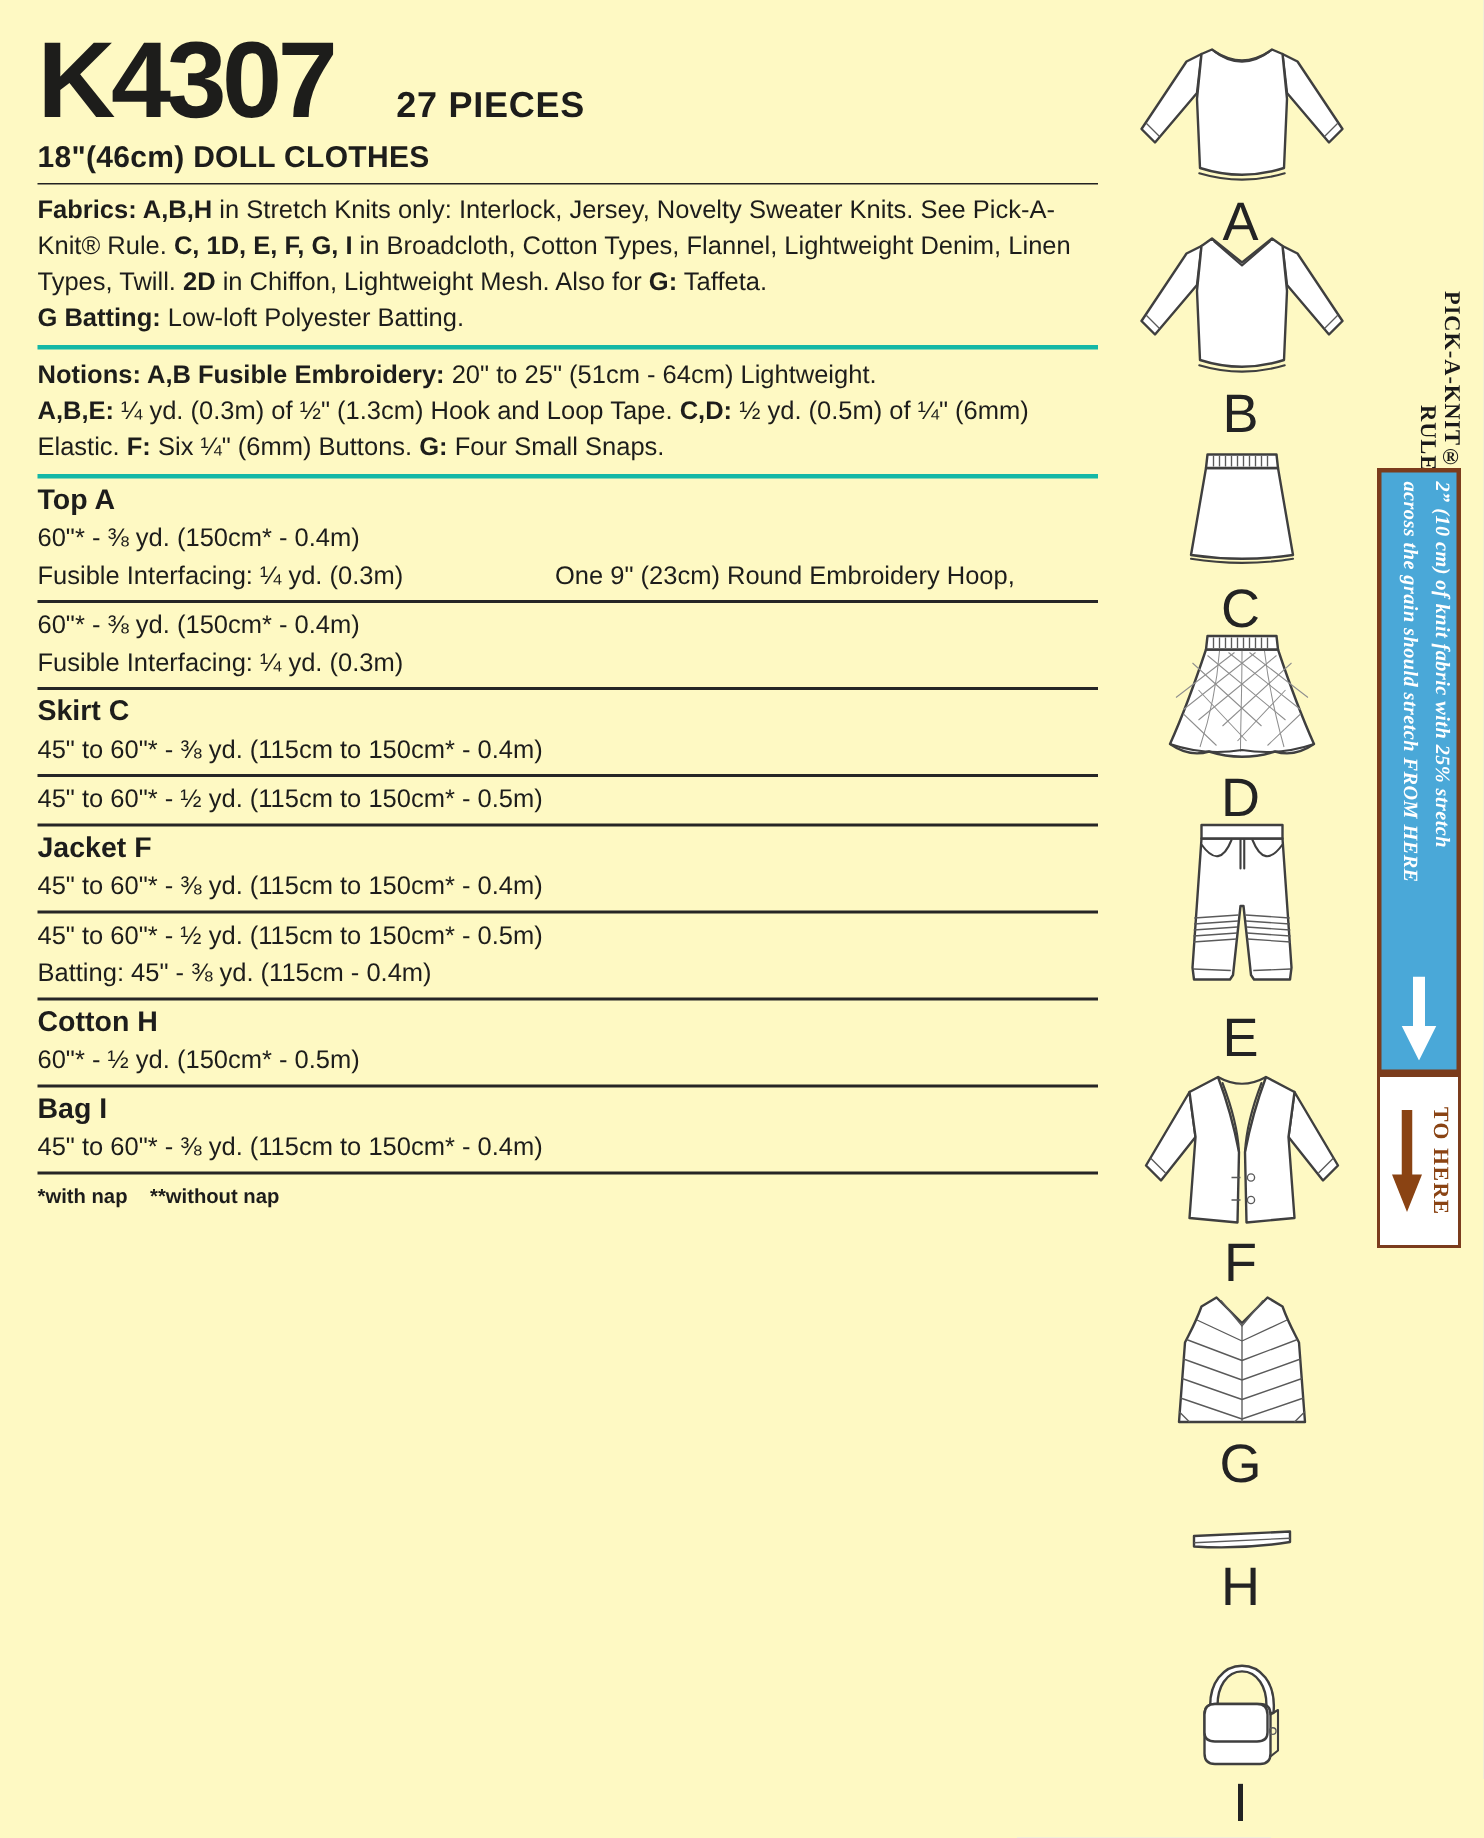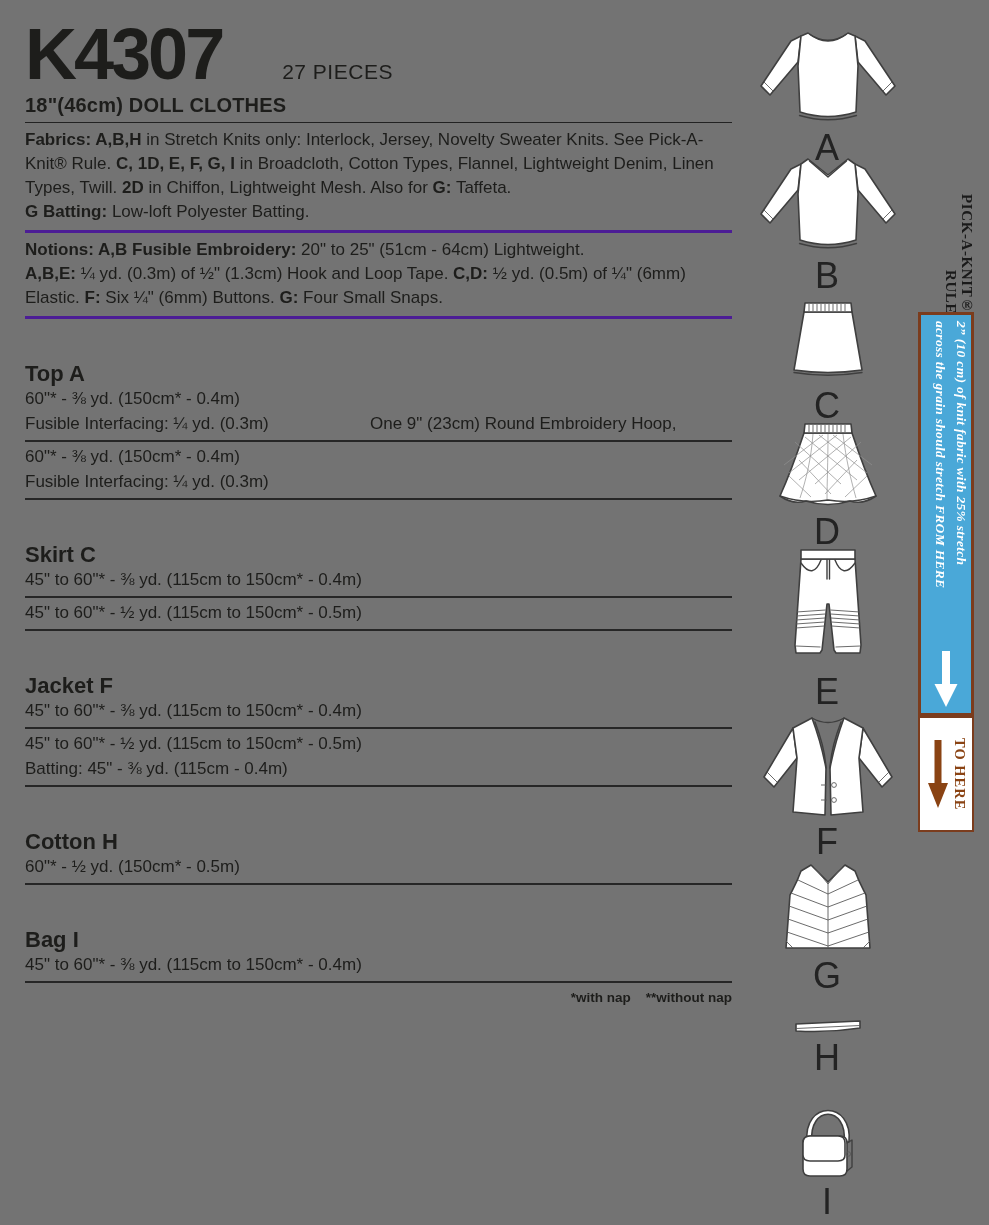--- a/index.html
+++ b/index.html
@@ -1,35 +1,35 @@
 <!DOCTYPE html>
 <html><head>
 <meta charset="utf-8">
 <style>
   html,body{margin:0;padding:0;background:#e8e8e8;}
   .page{
-    position:relative;width:989px;height:1225px;background:#737373;
+    position:relative;width:989px;height:1225px;background:#fef9c3;
     font-family:"Liberation Sans",sans-serif;color:#1d1d1b;overflow:hidden;
     margin:0 auto;
   }
   
   .left-col{position:absolute;left:25px;top:20px;width:707px;}
   .masthead{display:flex;align-items:baseline;}
   .pattern-number{font-size:72px;font-weight:700;letter-spacing:-3px;line-height:0.95;}
-  .pieces{font-size:21px;font-weight:400;margin-left:60px;letter-spacing:0.5px;}
+  .pieces{font-size:24px;font-weight:700;margin-left:42px;letter-spacing:0.5px;}
   .subtitle{font-size:20px;font-weight:700;margin-top:6px;padding-bottom:5px;
     border-bottom:1.5px solid #222;letter-spacing:0.2px;}
-  .para{font-size:17px;line-height:24px;padding:5px 0 6px;border-bottom:3px solid #4c1d95;}
+  .para{font-size:17px;line-height:24px;padding:5px 0 6px;border-bottom:3px solid #14b8a6;}
   .para b{font-weight:700;}
   .section{padding:2px 0 4px;border-bottom:2.5px solid #262626;}
-  .sec-title{font-weight:700;font-size:22px;line-height:25px;margin-top:40px;}
+  .sec-title{font-weight:700;font-size:19px;line-height:25px;}
   .sec-line{font-size:17px;line-height:25px;position:relative;}
   .sec-line b{font-weight:400;}
   .note{position:absolute;left:345px;top:0;white-space:nowrap;font-weight:400;}
-  .footnote{padding-top:7px;font-size:13.5px;font-weight:700;white-space:pre-wrap;text-align:right;}
+  .footnote{padding-top:7px;font-size:13.5px;font-weight:700;white-space:pre-wrap;}
   
   .garment{position:absolute;left:745px;width:165px;text-align:center;}
   .g-label{font-size:36px;font-weight:400;color:#232323;line-height:40px;letter-spacing:1px;}
   .garment svg{display:block;margin:0 auto;}
   .lineart{stroke:#3f3f3f;stroke-width:1.6;fill:#ffffff;stroke-linejoin:round;stroke-linecap:round;}
   .lineopen{stroke:#3f3f3f;stroke-width:1.4;fill:none;stroke-linejoin:round;stroke-linecap:round;}
   .linefine{stroke:#5a5a5a;stroke-width:0.9;fill:none;}
   .mesh{stroke:#8f8f8f;stroke-width:0.7;fill:none;}
   
   .sidebar{position:absolute;left:918px;top:184px;width:58px;height:650px;}

